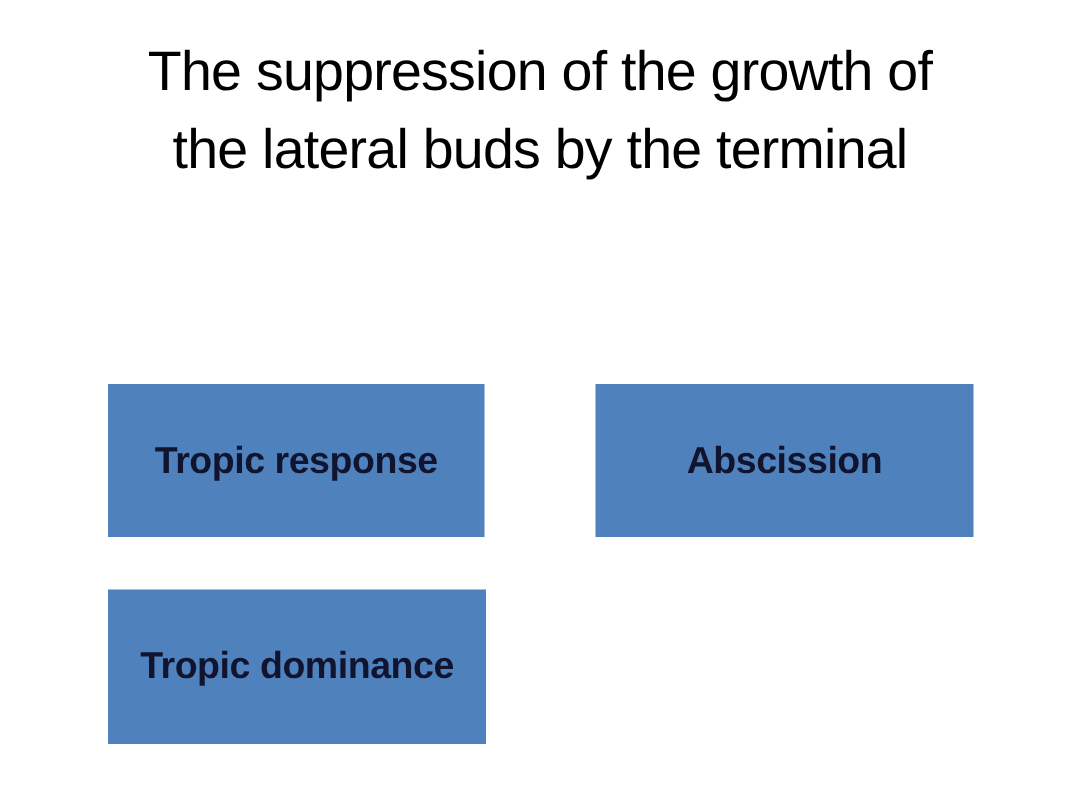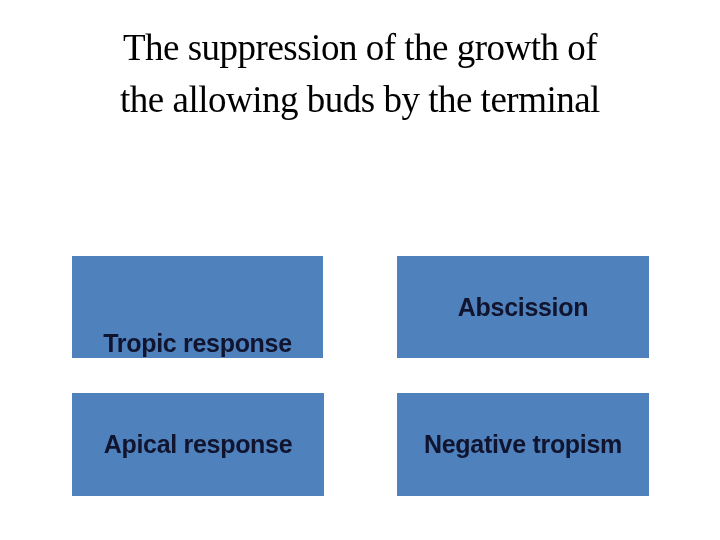--- a/index.html
+++ b/index.html
@@ -19,62 +19,58 @@
     position: absolute;
     top: 22px;
     left: 0;
     width: 720px;
     text-align: center;
     color: var(--q-color, #000000);
     font-size: 37px;
     font-weight: 500;
     line-height: 52px;
     letter-spacing: -0.5px;
-    font-family: Liberation Serif, serif;
   }
   .qline {
     white-space: nowrap;
   }
   .option {
     position: absolute;
     background: var(--opt-fill, #4F81BD);
     color: var(--opt-text, #10142E);
     display: flex;
     align-items: center;
     justify-content: center;
     text-align: center;
     font-size: 25px;
     font-weight: bold;
     letter-spacing: -0.3px;
     cursor: pointer;
   }
-  .opt1 { left: 72px;  top: 256px; width: 251px; height: 102px; align-items: flex-end; }
+  .opt1 { left: 72px;  top: 256px; width: 251px; height: 102px; }
   .opt2 { left: 397px; top: 256px; width: 252px; height: 102px; }
   .opt3 { left: 72px;  top: 393px; width: 252px; height: 103px; }
   .opt4 { left: 397px; top: 393px; width: 252px; height: 103px; }
 </style>
 </head>
 <body>
 
 <div class="slide">
 
   <div class="question">
     <div class="qline">The suppression of the growth of</div>
-    <div class="qline">the allowing buds by the terminal</div>
+    <div class="qline">the lateral buds by the terminal</div>
   </div>
 
   <div class="option opt1">
     <span>Tropic response</span>
   </div>
 
   <div class="option opt2">
     <span>Abscission</span>
   </div>
 
   <div class="option opt3">
-    <span>Apical response</span>
+    <span>Tropic dominance</span>
   </div>
 
-  <div class="option opt4">
-    <span>Negative tropism</span>
-  </div>
 
 </div>
 
 </body></html>

